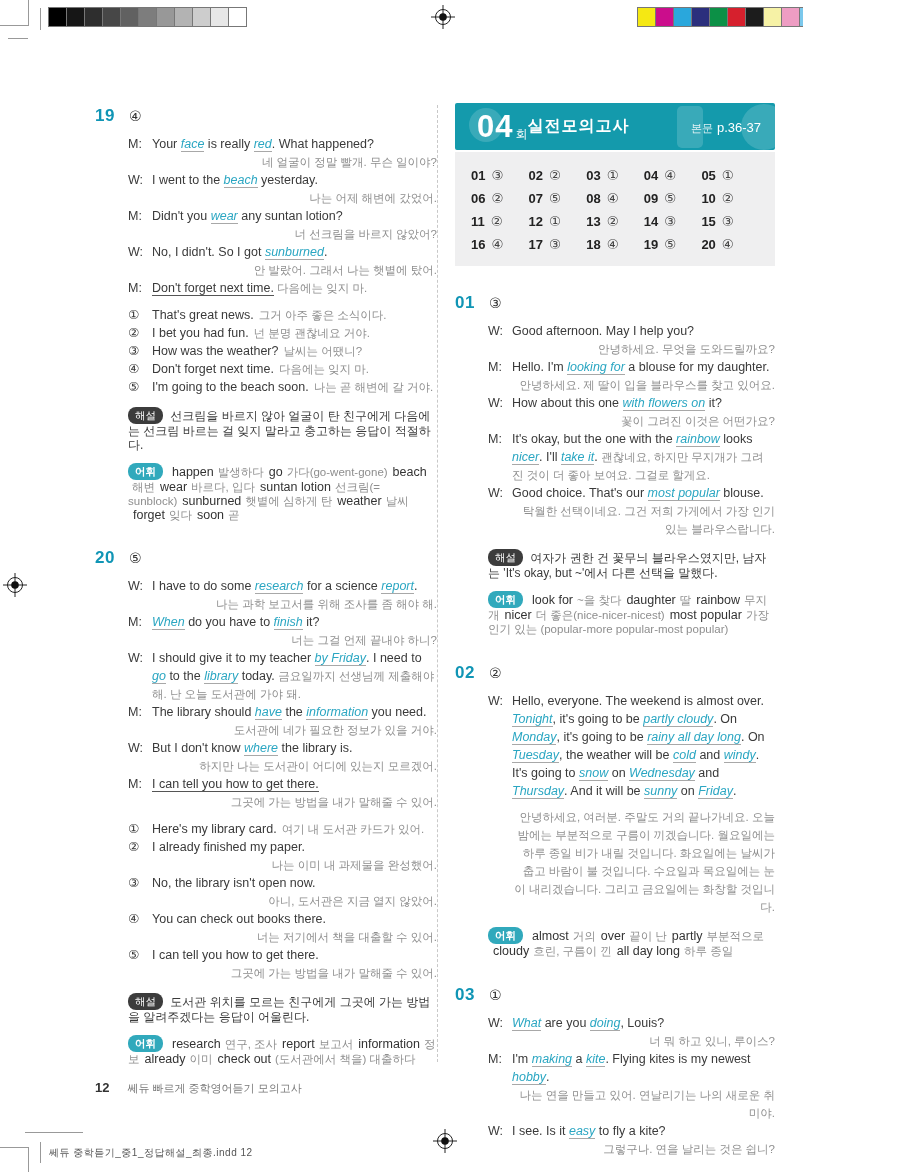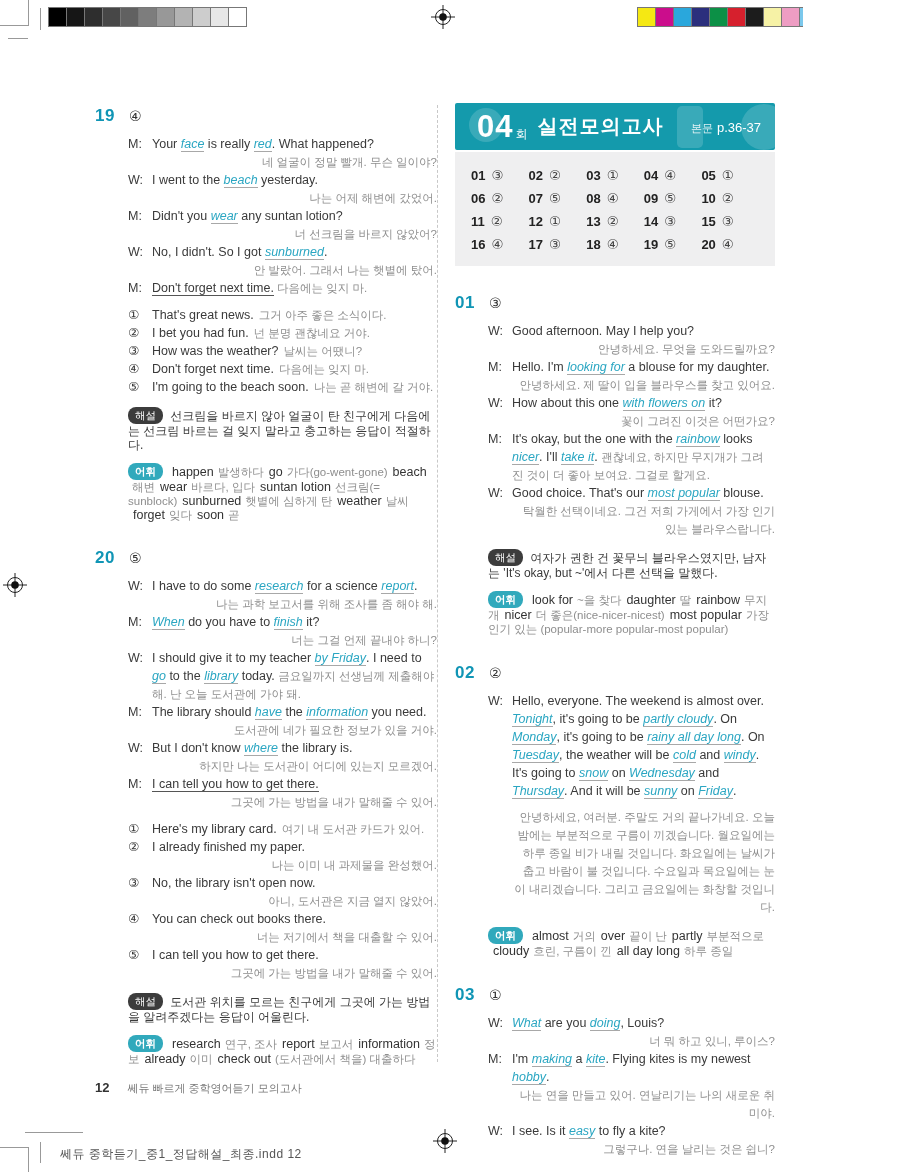--- a/index.html
+++ b/index.html
@@ -20,21 +20,21 @@
   .right-col{position:absolute;left:455px;top:103px;width:320px;}
 
   
   .header-band{position:relative;height:47px;background:#149aac;overflow:hidden;display:flex;align-items:center;color:#fff;border-radius:2px;}
   .deco{position:absolute;background:rgba(255,255,255,0.16);}
   .deco-c1{width:34px;height:34px;border-radius:50%;left:14px;top:5px;}
   .deco-sq{width:26px;height:42px;border-radius:5px;left:222px;top:3px;}
   .deco-c2{width:46px;height:46px;border-radius:50%;right:-12px;top:1px;}
   .hnum{font-size:31px;font-weight:bold;margin-left:22px;letter-spacing:1px;position:relative;}
   .hsuffix{font-size:12px;margin:16px 0 0 2px;position:relative;}
-  .htitle{font-size:20px;font-weight:bold;margin-left:10px;letter-spacing:1px;position:relative;}
+  .htitle{font-size:16px;font-weight:bold;letter-spacing:1px;position:relative;}
   .href{position:absolute;right:14px;top:17px;font-size:13px;}
   .href-lbl{font-size:11px;opacity:.85;margin-right:4px;}
 
   
   .answer-grid{background:#efeff0;padding:11px 16px;margin-top:2px;}
   .agrow{display:flex;height:23px;align-items:center;}
   .agcell{flex:1;font-size:13px;white-space:nowrap;}
   .agno{font-weight:bold;color:#222;}
   .agans{color:#444;margin-left:6px;font-size:13.5px;}
 
@@ -62,21 +62,21 @@
   .badge{display:inline-block;border-radius:8px;color:#fff;font-size:10.5px;padding:1px 7px 2px;margin-right:4px;vertical-align:1px;}
   .badge-dark{background:#3c3c3c;}
   .badge-teal{background:#31a9bc;font-weight:bold;}
   .extext{font-size:12px;}
   .vw{color:#333;font-size:12.5px;margin-left:5px;}
   .vm{color:#8e8e8e;font-size:11.5px;margin-left:4px;}
 
   
   .footer{position:absolute;left:95px;top:1080px;font-size:11px;color:#777;}
   .pgnum{font-size:13px;font-weight:bold;color:#333;margin-right:18px;}
-  .print-left{position:absolute;left:60px;top:1146px;font-size:12px;color:#555;letter-spacing:0.5px;}
+  .print-left{position:absolute;left:49px;top:1146px;font-size:10px;color:#555;letter-spacing:0.5px;}
   .print-right{position:absolute;right:37px;top:1202px;font-size:10px;color:#555;letter-spacing:0.5px;}
 </style>
 </head>
 <body>
 
 <div class="page">
 
   <div class="strip" id="gs-strip">
       <span class="cell" style="background: rgb(0, 0, 0);"></span>
       <span class="cell" style="background: rgb(22, 22, 22);"></span>

